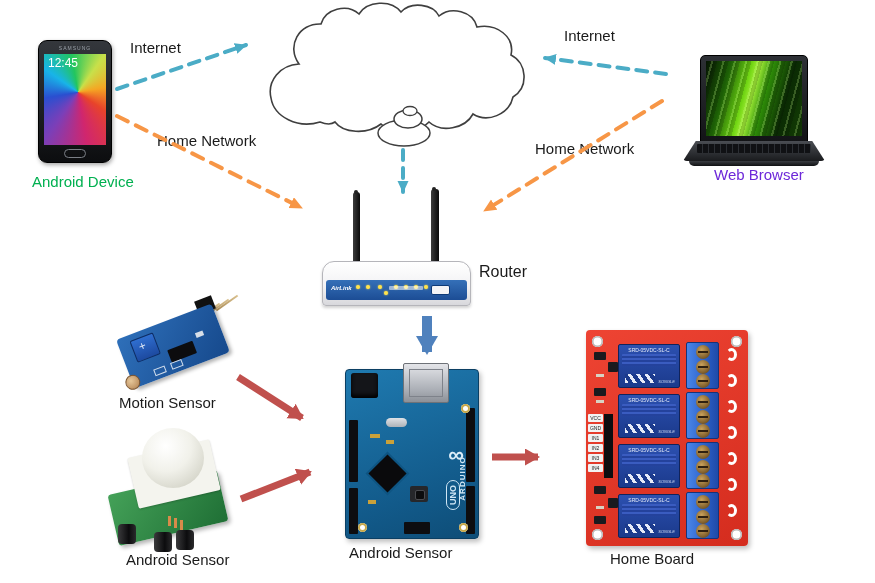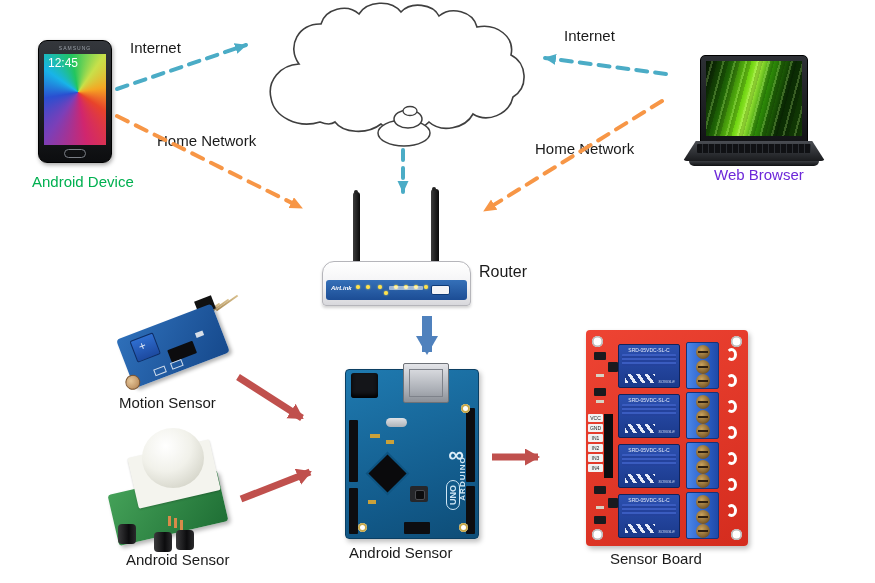--- a/index.html
+++ b/index.html
@@ -338,21 +338,21 @@
     <span class="rl-comp" style="left:8px; top:22px; width:12px; height:8px;"></span>
     <span class="rl-comp" style="left:22px; top:32px; width:10px; height:10px;"></span>
     <span class="rl-comp" style="left:8px; top:58px; width:12px; height:8px;"></span>
     <span class="rl-comp" style="left:8px; top:156px; width:12px; height:8px;"></span>
     <span class="rl-comp" style="left:22px; top:168px; width:10px; height:10px;"></span>
     <span class="rl-comp" style="left:8px; top:186px; width:12px; height:8px;"></span>
     <span class="rl-smd" style="left:10px; top:44px; width:8px; height:3px;"></span>
     <span class="rl-smd" style="left:10px; top:70px; width:8px; height:3px;"></span>
     <span class="rl-smd" style="left:10px; top:176px; width:8px; height:3px;"></span>
   </div>
-  <div class="lbl" style="left:610px; top:550px;">Sensor Board</div>
+  <div class="lbl" style="left:610px; top:550px;">Home Board</div>
 
   <div class="lbl" style="left:130px; top:39px;">Internet</div>
   <div class="lbl" style="left:564px; top:27px;">Internet</div>
   <div class="lbl" style="left:157px; top:132px;">Home Network</div>
   <div class="lbl" style="left:535px; top:140px;">Home Network</div>
 
   <svg class="arrow-layer" width="875" height="583" viewBox="0 0 875 583">
     <defs>
       <marker id="m-cyan" markerWidth="14" markerHeight="13" refX="11" refY="5.5" orient="auto" markerUnits="userSpaceOnUse">
         <path d="M0,0 L12,5.5 L0,11 Z" fill="#4BACC6"></path>

